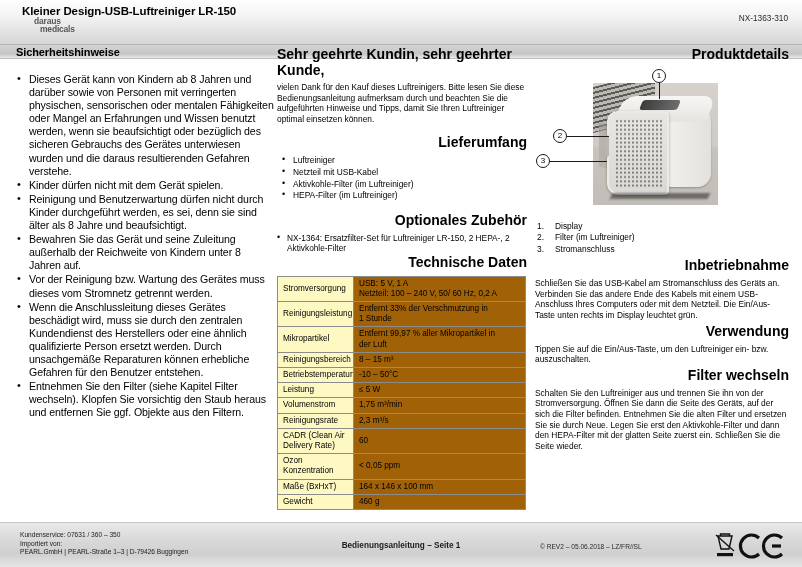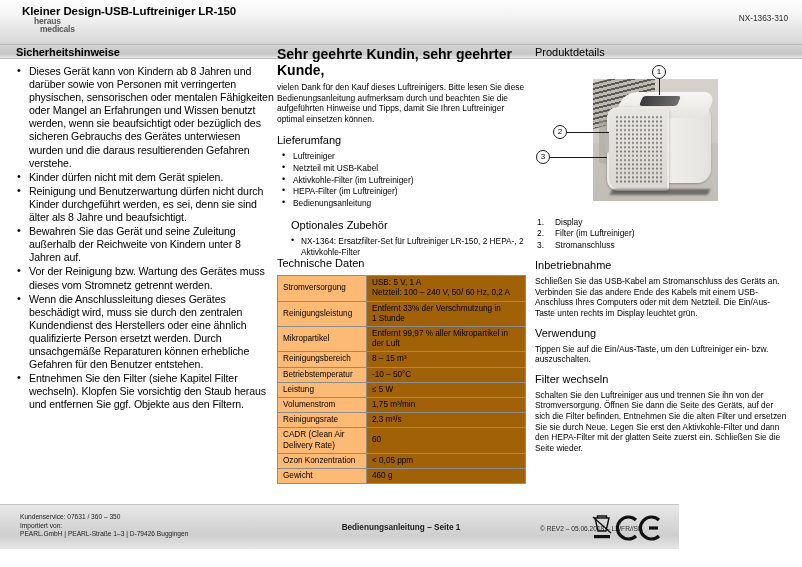--- a/index.html
+++ b/index.html
@@ -75,27 +75,28 @@
     position: absolute;
     top: 46px;
   }
   .col-left  { left: 16px;  width: 258px; }
   .col-mid   { left: 277px; width: 250px; }
   .col-right { left: 535px; width: 254px; }
 
   h2.sec {
     font-size: 11px;
     font-weight: bold;
-    margin: 0 0 7px 0;
+    margin: 0 0 15px 0;
     letter-spacing: -0.1px;
   }
   h3.sub {
-    font-size: 11px;
-    font-weight: normal;
+    font-size: 14px;
+    font-weight: bold;
     margin: 0 0 5px 0;
+    text-align: right;
   }
 
   
   ul.safety {
     list-style: none;
     margin: 0; padding: 0;
   }
   ul.safety > li {
     position: relative;
     padding-left: 13px;
@@ -132,21 +133,21 @@
     padding-left: 16px;
     font-size: 8.4px;
     line-height: 11.6px;
   }
   ul.dots > li::before {
     content: "\2022";
     position: absolute;
     left: 5px; top: -1px;
     font-size: 9px;
   }
-  .zub-block { margin-left: 14px; margin-top: 10px; }
+  .zub-block { margin-top: 10px; }
   ul.dots-sm {
     list-style: none;
     margin: 0; padding: 0;
   }
   ul.dots-sm > li {
     position: relative;
     padding-left: 10px;
     font-size: 8.3px;
     line-height: 10.4px;
   }
@@ -166,22 +167,22 @@
     table-layout: fixed;
   }
   table.specs td {
     border: 1px solid #8c8c8c;
     font-size: 8.2px;
     line-height: 10.2px;
     padding: 2px 4px 2px 5px;
     vertical-align: middle;
   }
   table.specs td.k {
-    width: 89px;
-    background: #fdba74;
+    width: 76px;
+    background: #fef9c3;
     margin-top: 10px;
   }
   table.specs td.v {
     background: #a16207;
   }
 
   
   .prod-figure {
     position: relative;
     width: 254px;
@@ -303,28 +304,28 @@
   ol.parts > li {
     position: relative;
     padding-left: 20px;
     font-size: 8.4px;
     line-height: 11.4px;
   }
   ol.parts > li > .num {
     position: absolute;
     left: 2px; top: 0;
   }
-  .rsec { margin-top: 8px; }
+  .rsec { margin-top: 2px; }
   .rsec p.body { margin-bottom: 0; }
 
   
   .footer {
     position: absolute;
-    left: 0; top: 504px;
-    width: 679px; height: 45px;
+    left: 0; top: 522px;
+    width: 802px; height: 45px;
     background: linear-gradient(to bottom, #e9e9e9 0%, #dcdcdc 30%, #cfcfcf 70%, #e6e6e6 100%);
     border-top: 1px solid #c4c4c4;
     text-decoration: underline;
   }
   .footer-rule {
     position: absolute;
     left: 0; top: 44px;
     width: 802px; height: 1px;
     background: #b6b6b6;
   }
@@ -356,21 +357,21 @@
     width: 76px; height: 28px;
   }
 </style>
 </head>
 <body>
 
 <div class="header">
   <div class="header-left">
     <div class="prod-title">Kleiner Design-USB-Luftreiniger LR-150</div>
     <div class="logo">
-      <span class="logo-newgen">heraus</span>
+      <span class="logo-newgen">daraus</span>
       <span class="logo-medicals">medicals</span>
     </div>
   </div>
   <div class="header-right">NX-1363-310</div>
 </div>
 
 <div class="col col-left">
   <h2 class="sec">Sicherheitshinweise</h2>
   <ul class="safety" id="safety-list">
       <li>Dieses Gerät kann von Kindern ab 8 Jahren und darüber sowie von Personen mit verringerten physischen, sensorischen oder mentalen Fähigkeiten oder Mangel an Erfahrungen und Wissen benutzt werden, wenn sie beaufsichtigt oder bezüglich des sicheren Gebrauchs des Gerätes unterwiesen wurden und die daraus resultierenden Gefahren verstehe.</li>
@@ -386,21 +387,20 @@
 <div class="col col-mid">
   <div class="greet-head">Sehr geehrte Kundin, sehr geehrter Kunde,</div>
   <p class="body">vielen Dank für den Kauf dieses Luftreinigers. Bitte lesen Sie diese Bedienungsanleitung aufmerksam durch und beachten Sie die aufgeführten Hinweise und Tipps, damit Sie Ihren Luftreiniger optimal einsetzen können.</p>
 
   <h3 class="sub">Lieferumfang</h3>
   <ul class="dots" id="scope-list">
       <li>Luftreiniger</li>
       <li>Netzteil mit USB-Kabel</li>
       <li>Aktivkohle-Filter (im Luftreiniger)</li>
       <li>HEPA-Filter (im Luftreiniger)</li>
-      <li>Bedienungsanleitung</li>
     </ul>
 
   <div class="zub-block">
     <h3 class="sub">Optionales Zubehör</h3>
     <ul class="dots-sm" id="acc-list">
         <li>NX-1364: Ersatzfilter-Set für Luftreiniger LR-150, 2 HEPA-, 2 Aktivkohle-Filter</li>
       </ul>
   </div>
 
   <h3 class="sub tbl-head">Technische Daten</h3>
@@ -438,20 +438,24 @@
           <td class="k">Reinigungsrate</td>
           <td class="v">2,3 m³/s</td>
         </tr>
         <tr>
           <td class="k">CADR (Clean Air Delivery Rate)</td>
           <td class="v">60</td>
         </tr>
         <tr>
           <td class="k">Ozon Konzentration</td>
           <td class="v">&lt; 0,05 ppm</td>
+        </tr>
+        <tr>
+          <td class="k">Maße (BxHxT)</td>
+          <td class="v">164 x 146 x 100 mm</td>
         </tr>
         <tr>
           <td class="k">Gewicht</td>
           <td class="v">460 g</td>
         </tr>
       </tbody>
   </table>
 </div>
 
 <div class="col col-right">

